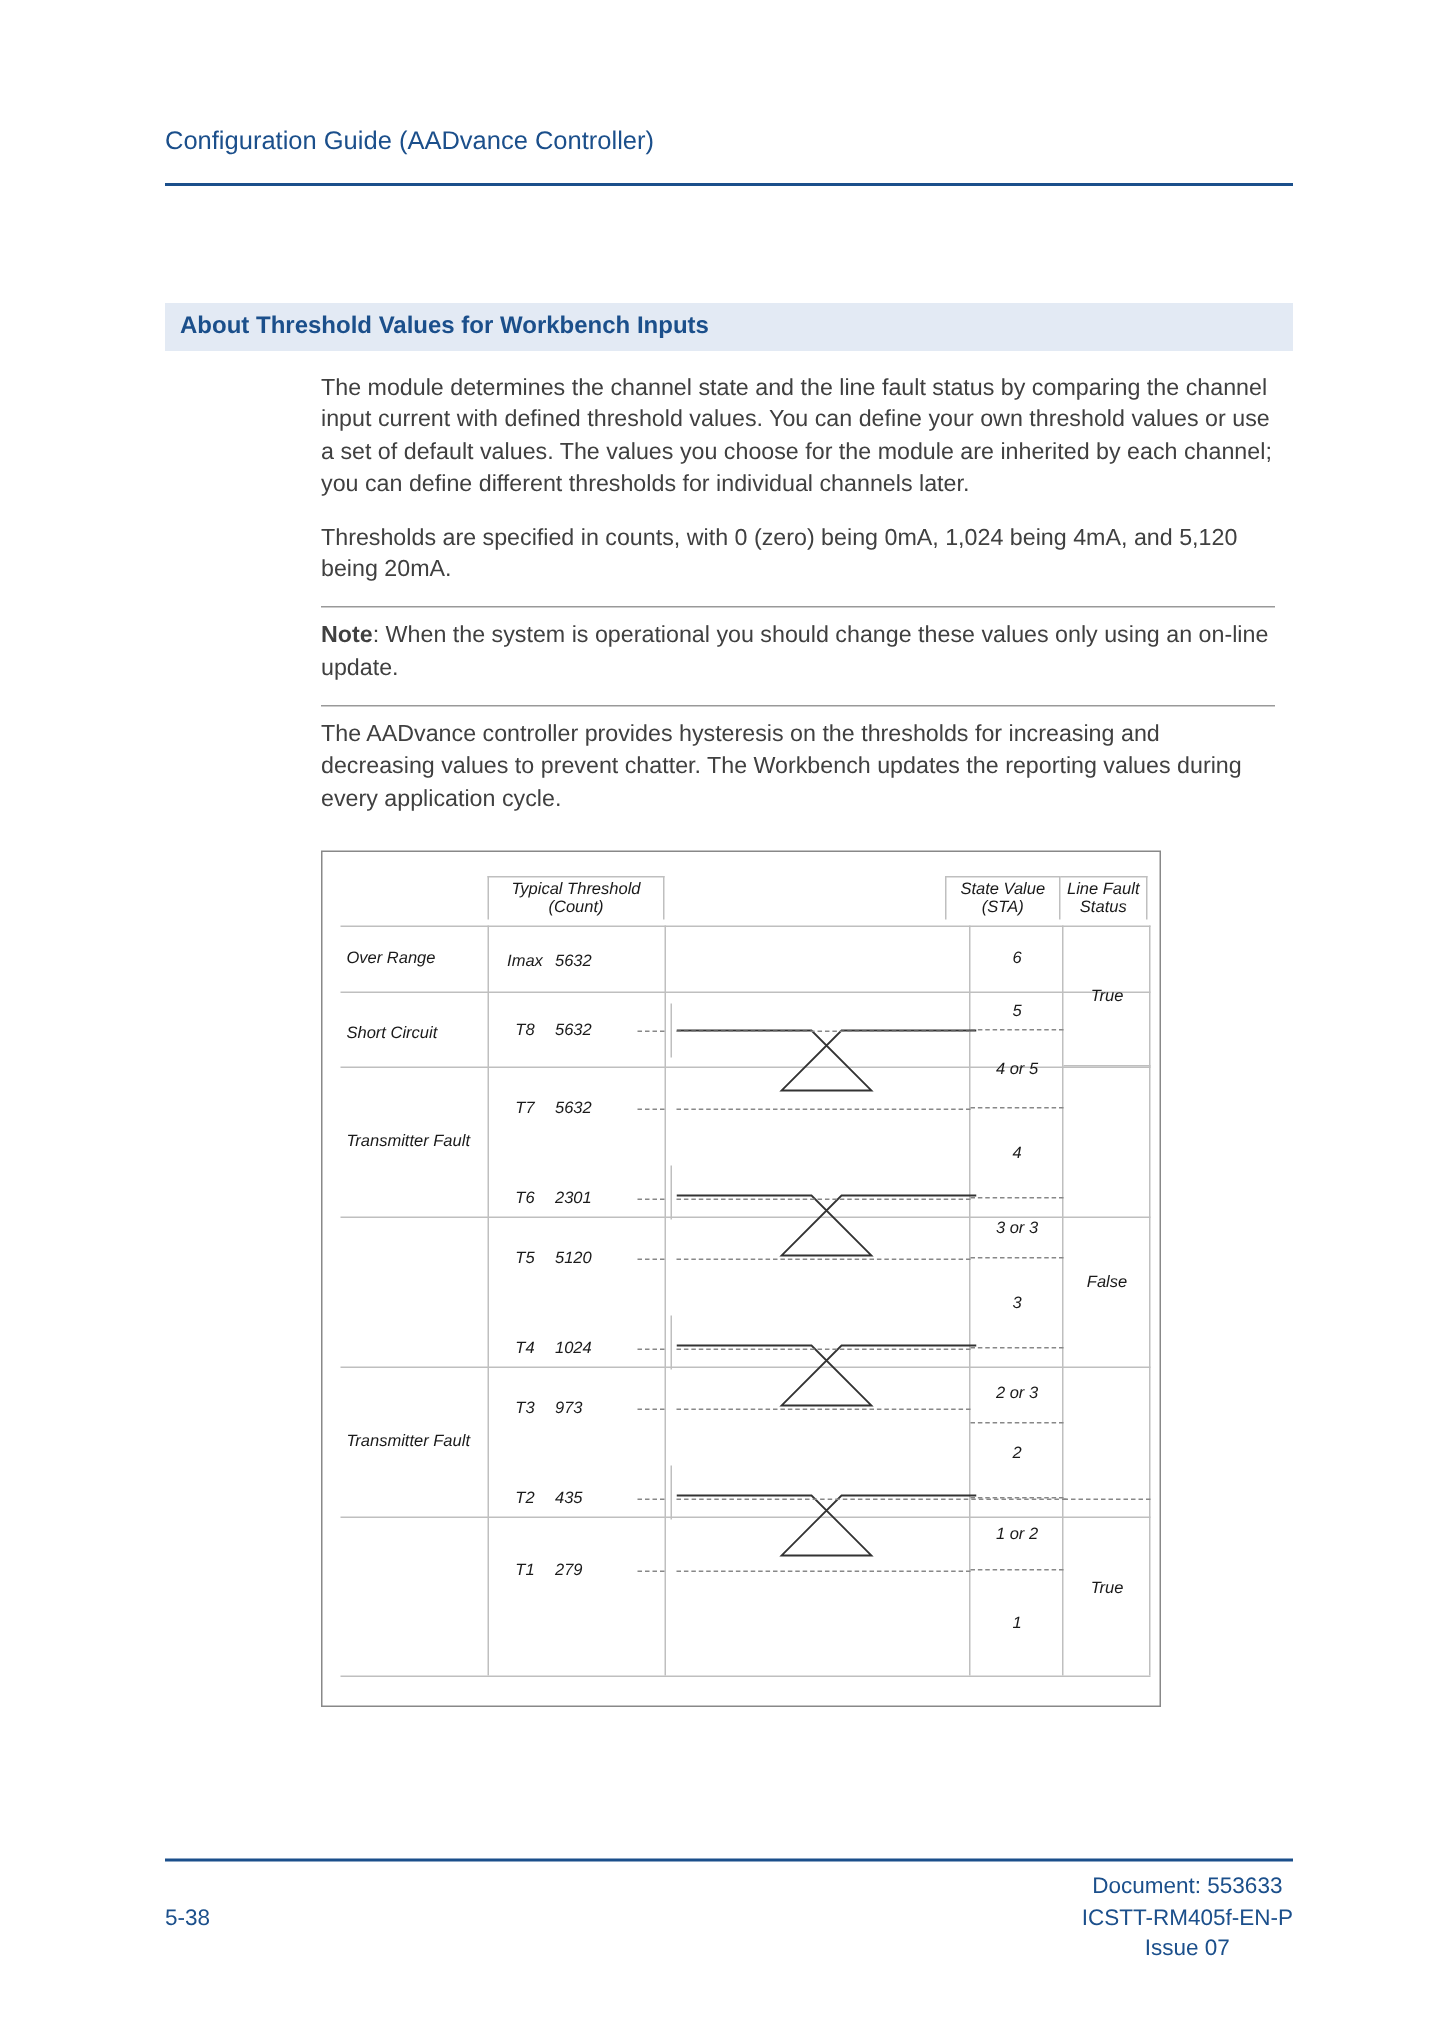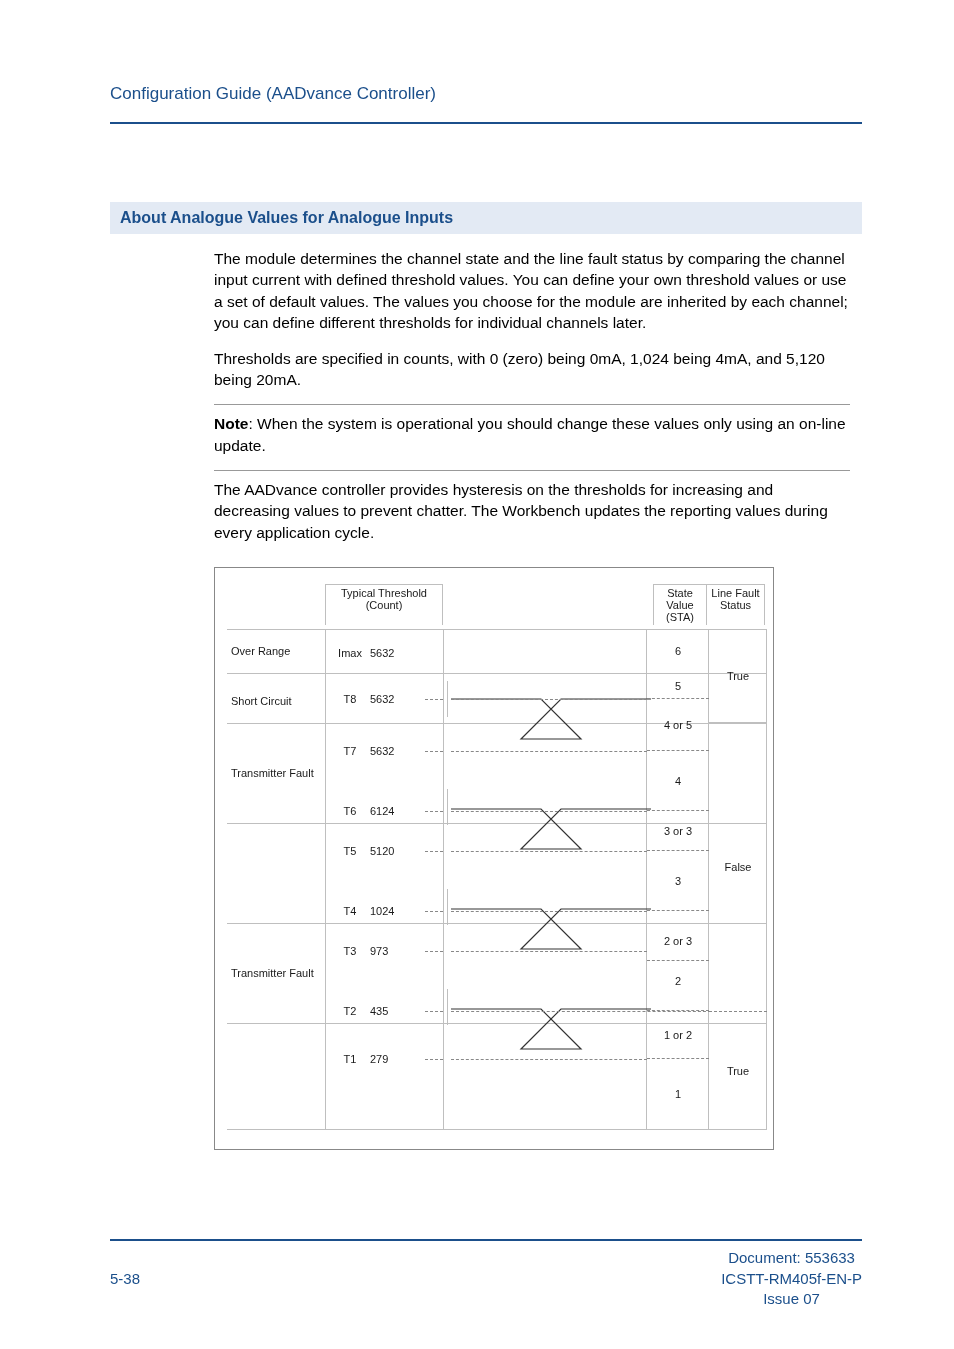--- a/index.html
+++ b/index.html
@@ -36,45 +36,46 @@
     font-weight:700;
     font-size:16px;
     padding:7px 10px;
     margin-bottom:14px;
   }
   .body-text{
     margin-left:104px;
     margin-right:12px;
     font-size:15.5px;
     line-height:1.38;
-    color:#000000;
+    color:#404040;
   }
   .body-text p{margin:0 0 14px 0}
   .note-rule{height:1px;background:#999;margin:8px 0 8px 0}
   .note-rule.mid{margin:8px 0 8px 0}
   .note strong{font-weight:700}
 
   
   .diagram-wrap{
     margin-left:104px;
     margin-top:24px;
     border:1px solid var(--diag-border);
     width:560px;
     font-family:Arial,Helvetica,sans-serif;
+    font-style:italic;
   }
   .diag-top{
     display:flex;
     padding:16px 8px 4px 12px;
     font-size:11px;
     text-align:center;
   }
   .col-state{width:98px;text-align:left}
   .col-thresh{width:118px;border-left:1px solid var(--diag-inner);border-right:1px solid var(--diag-inner);border-top:1px solid var(--diag-inner);padding:2px 4px}
   .col-gap{flex:1}
-  .col-sta{width:54px;border-left:1px solid var(--diag-inner);border-right:1px solid var(--diag-inner);border-top:1px solid var(--diag-inner);padding:2px 4px}
+  .col-sta{width:77px;border-left:1px solid var(--diag-inner);border-right:1px solid var(--diag-inner);border-top:1px solid var(--diag-inner);padding:2px 4px}
   .col-lf{width:58px;border-right:1px solid var(--diag-inner);border-top:1px solid var(--diag-inner);padding:2px 4px}
 
   .diag-body{
     position:relative;
     height:520px;
     padding:0 8px 20px 12px;
     font-size:11px;
   }
   
   .state-block{position:absolute;left:12px;width:98px;display:flex;align-items:center;padding-left:4px}
@@ -115,21 +116,21 @@
   .footer-left{position:absolute;left:110px;bottom:62px;color:var(--brand);font-size:15px}
   .footer-right{position:absolute;right:92px;bottom:40px;text-align:center;color:var(--brand);font-size:15px;line-height:1.35}
 </style>
 </head>
 <body>
 
 <div class="page">
   <div class="page-header">Configuration Guide (AADvance Controller)</div>
   <div class="top-rule"></div>
 
-  <div class="section-hdr">About Analogue Values for Analogue Inputs</div>
+  <div class="section-hdr">About Threshold Values for Workbench Inputs</div>
 
   <div class="body-text">
     <p>The module determines the channel state and the line fault status by comparing the channel input current with defined threshold values. You can define your own threshold values or use a set of default values. The values you choose for the module are inherited by each channel; you can define different thresholds for individual channels later.</p>
     <p>Thresholds are specified in counts, with 0 (zero) being 0mA, 1,024 being 4mA, and 5,120 being 20mA.</p>
     <div class="note-rule"></div>
     <p class="note">
       <strong>Note</strong><span>: When the system is operational you should change these values only using an on-line update.</span>
     </p>
     <div class="note-rule mid"></div>
     <p>The AADvance controller provides hysteresis on the thresholds for increasing and decreasing values to prevent chatter. The Workbench updates the reporting values during every application cycle.</p>
@@ -182,21 +183,21 @@
         <span class="tv">5632</span>
         <span class="dash"></span>
       </div>
       <div class="trow" style="top:112px">
         <span class="tl">T7</span>
         <span class="tv">5632</span>
         <span class="dash"></span>
       </div>
       <div class="trow" style="top:172px">
         <span class="tl">T6</span>
-        <span class="tv">6124</span>
+        <span class="tv">2301</span>
         <span class="dash"></span>
       </div>
       <div class="trow" style="top:212px">
         <span class="tl">T5</span>
         <span class="tv">5120</span>
         <span class="dash"></span>
       </div>
       <div class="trow" style="top:272px">
         <span class="tl">T4</span>
         <span class="tv">1024</span>

